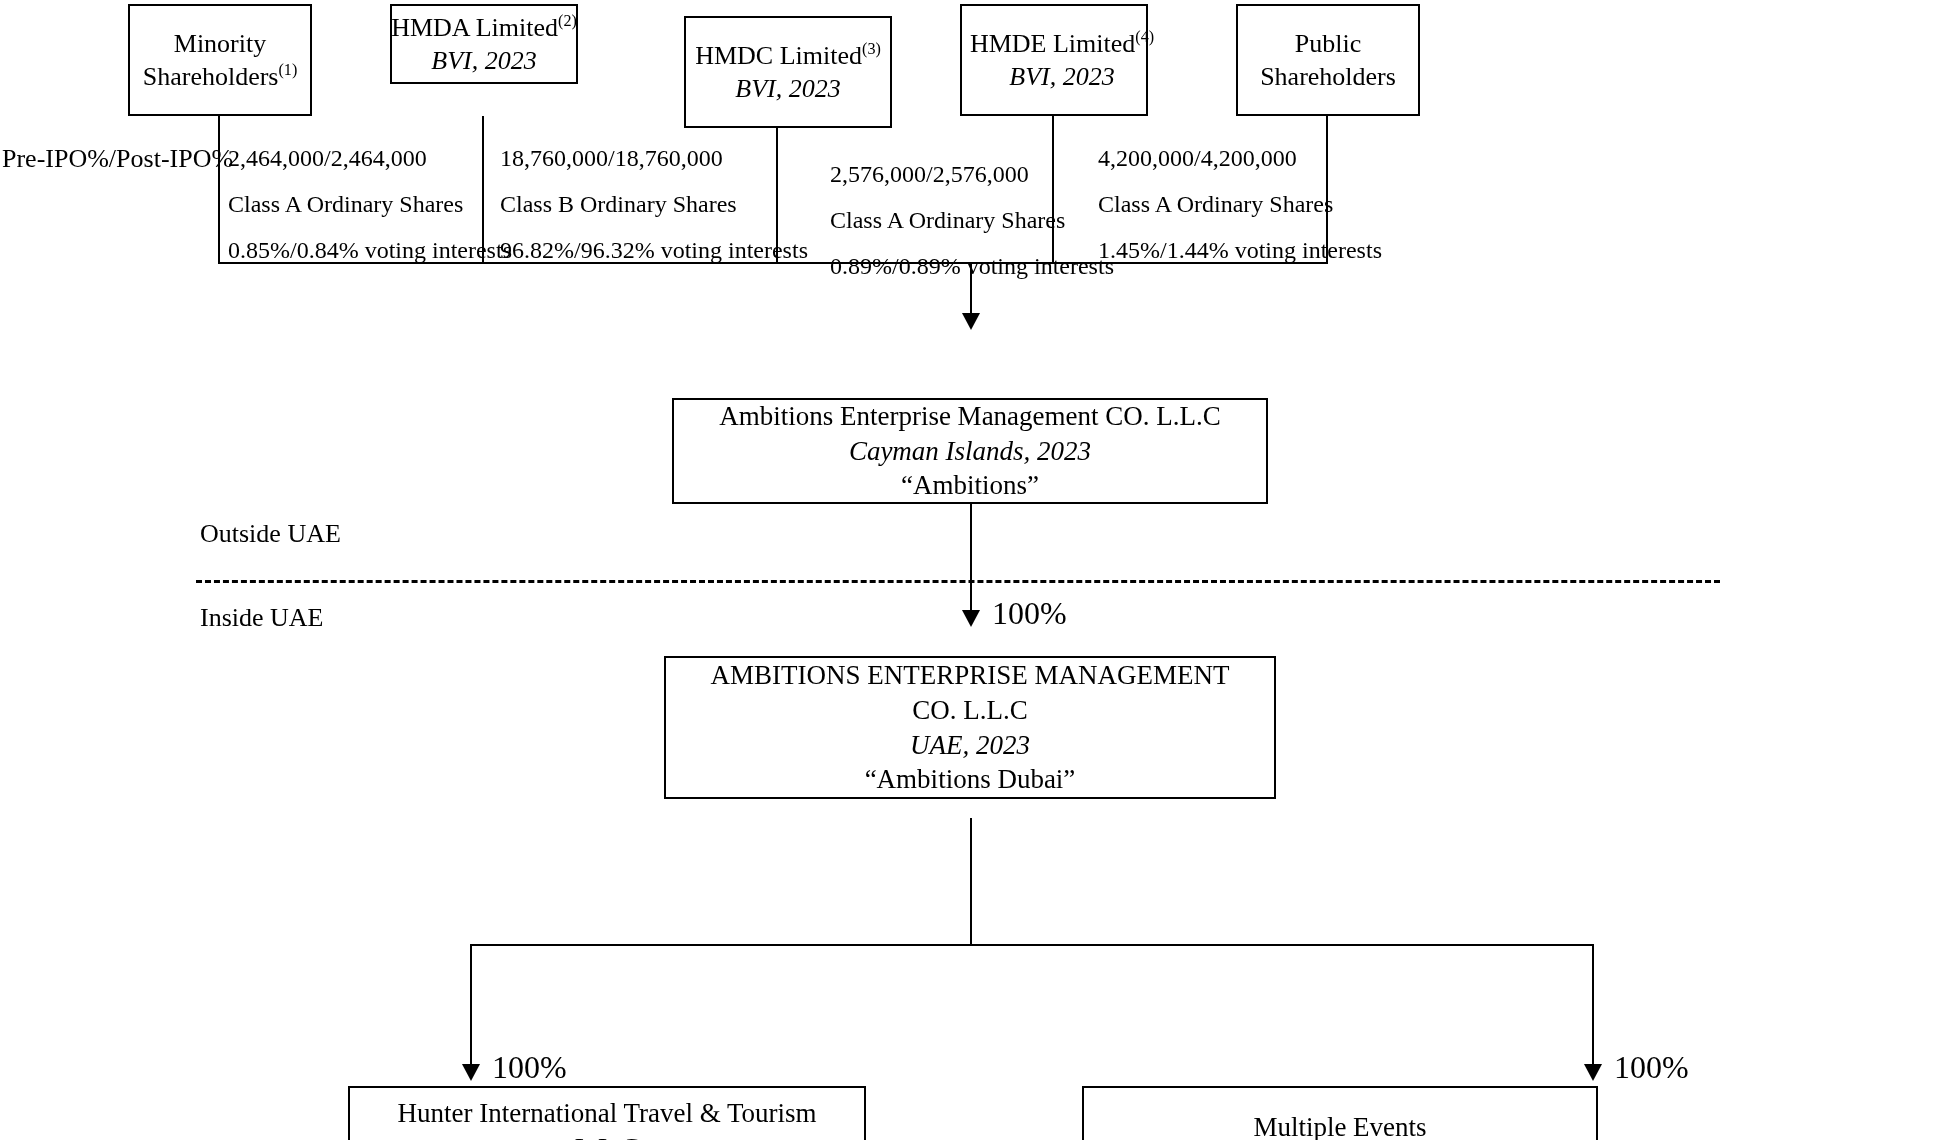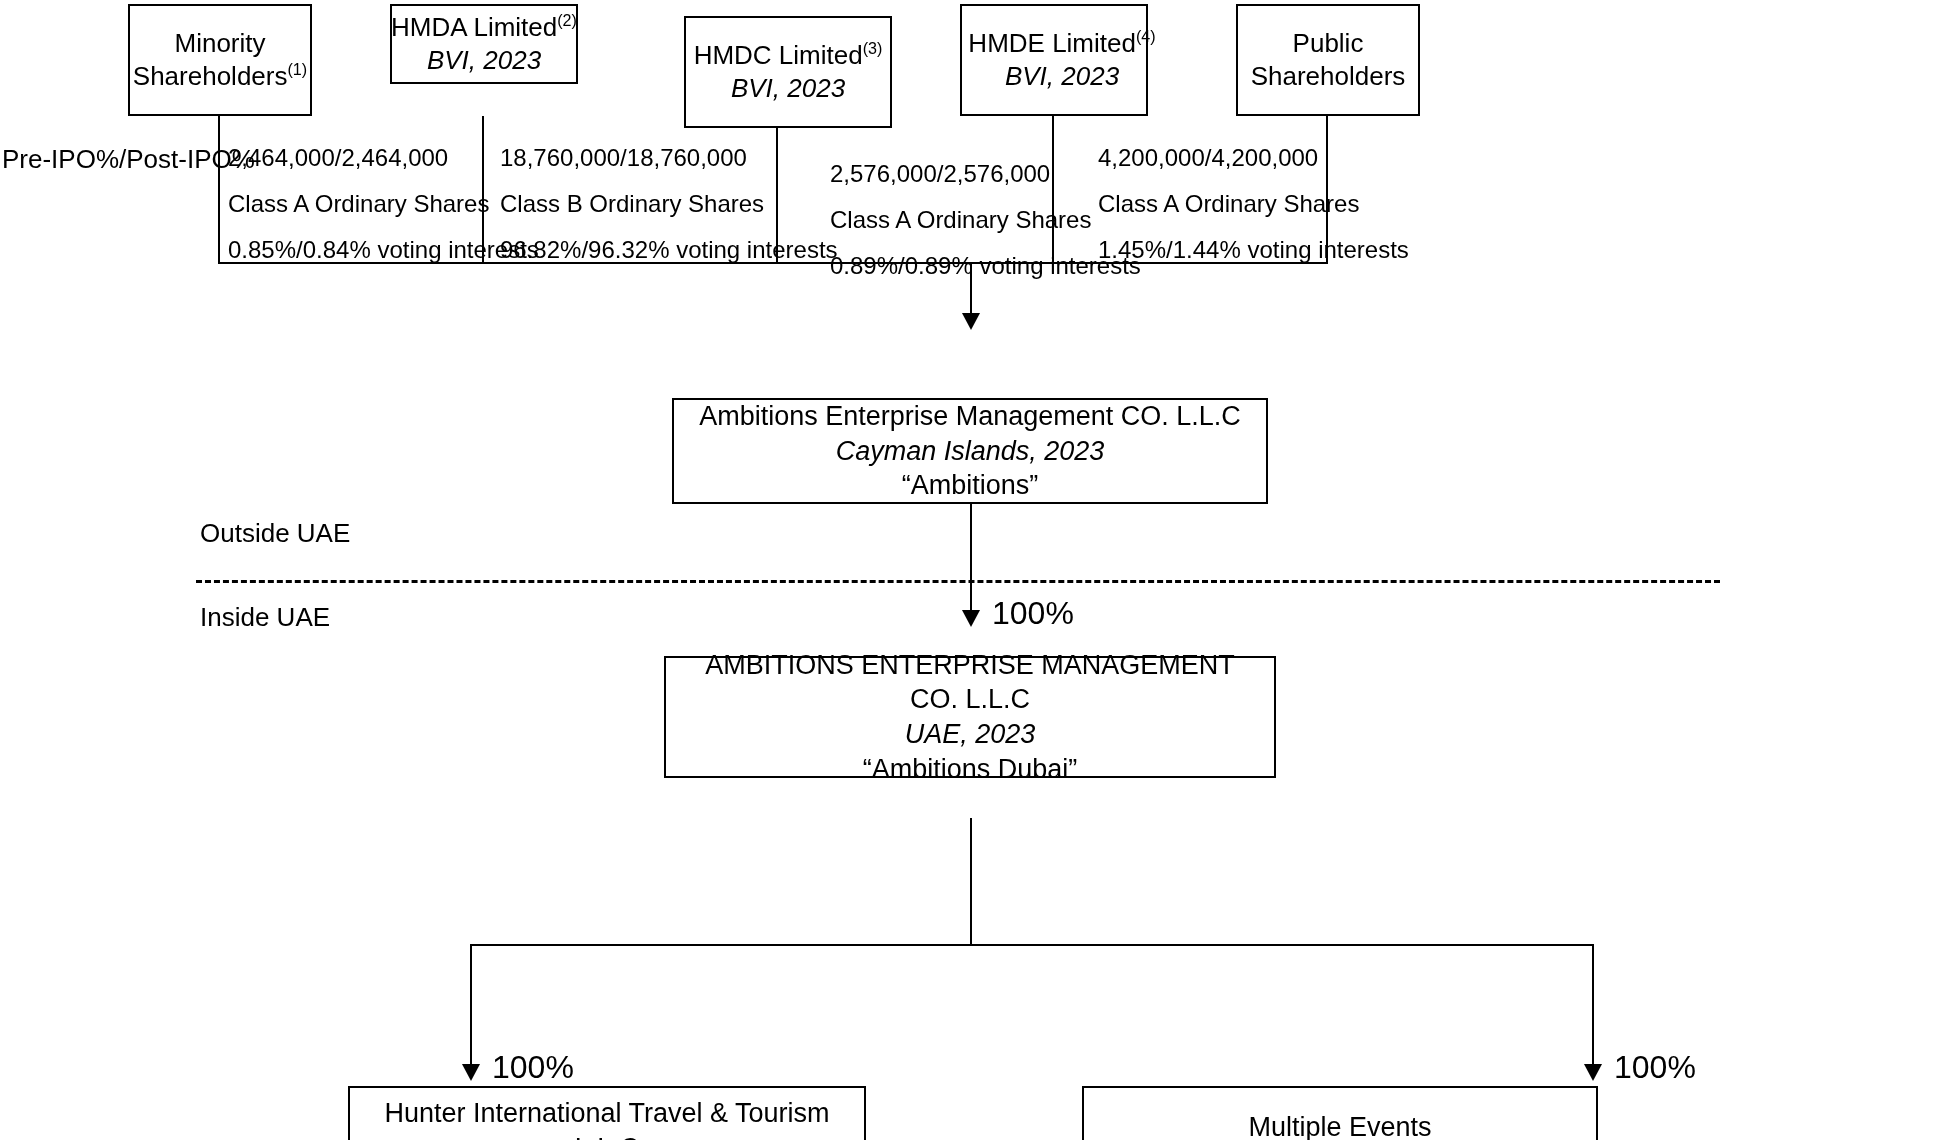--- a/index.html
+++ b/index.html
@@ -5,21 +5,21 @@
   html, body {
     margin: 0;
     padding: 0;
     background: #ffffff;
   }
   #canvas {
     position: relative;
     width: 1950px;
     height: 1140px;
     background: #ffffff;
-    font-family: Liberation Sans, sans-serif;
+    font-family: Liberation Serif, serif;
     color: #000000;
     overflow: hidden;
   }
 
   
   .node {
     position: absolute;
     box-sizing: border-box;
     border: 2px solid #000000;
     background: #ffffff;
@@ -184,21 +184,21 @@
   <div class="ftext" style="left:200px; top:518px;">Outside UAE</div>
 
   <div class="dashline" style="left:196px; top:580px; width:1524px;"></div>
 
   <div class="ftext" style="left:200px; top:602px;">Inside UAE</div>
 
   <div class="vline" style="left:970px; top:504px; height:111px;"></div>
   <div class="arrowhead" style="left:962px; top:610px;"></div>
   <div class="pct" style="left:992px; top:595px;">100%</div>
 
-  <div class="node" style="left:664px; top:656px; width:612px; height:122px; font-size:27px;">
+  <div class="node" style="left:664px; top:656px; width:612px; height:143px; font-size:27px;">
     <span class="ln">AMBITIONS ENTERPRISE MANAGEMENT</span>
     <span class="ln">CO. L.L.C</span>
     <span class="ln ital">UAE, 2023</span>
     <span class="ln">“Ambitions Dubai”</span>
   </div>
 
   <div class="vline" style="left:970px; top:818px; height:126px;"></div>
   <div class="hline" style="left:470px; top:944px; width:1122px;"></div>
 
   <div class="vline" style="left:470px; top:944px; height:125px;"></div>

